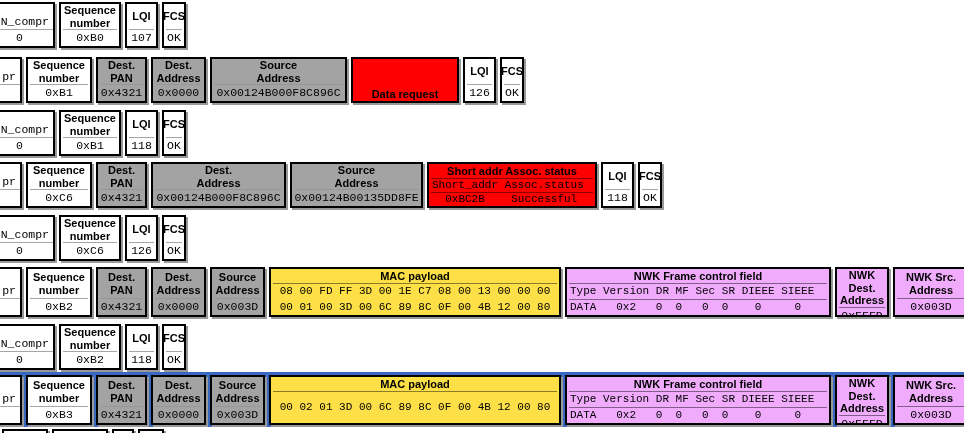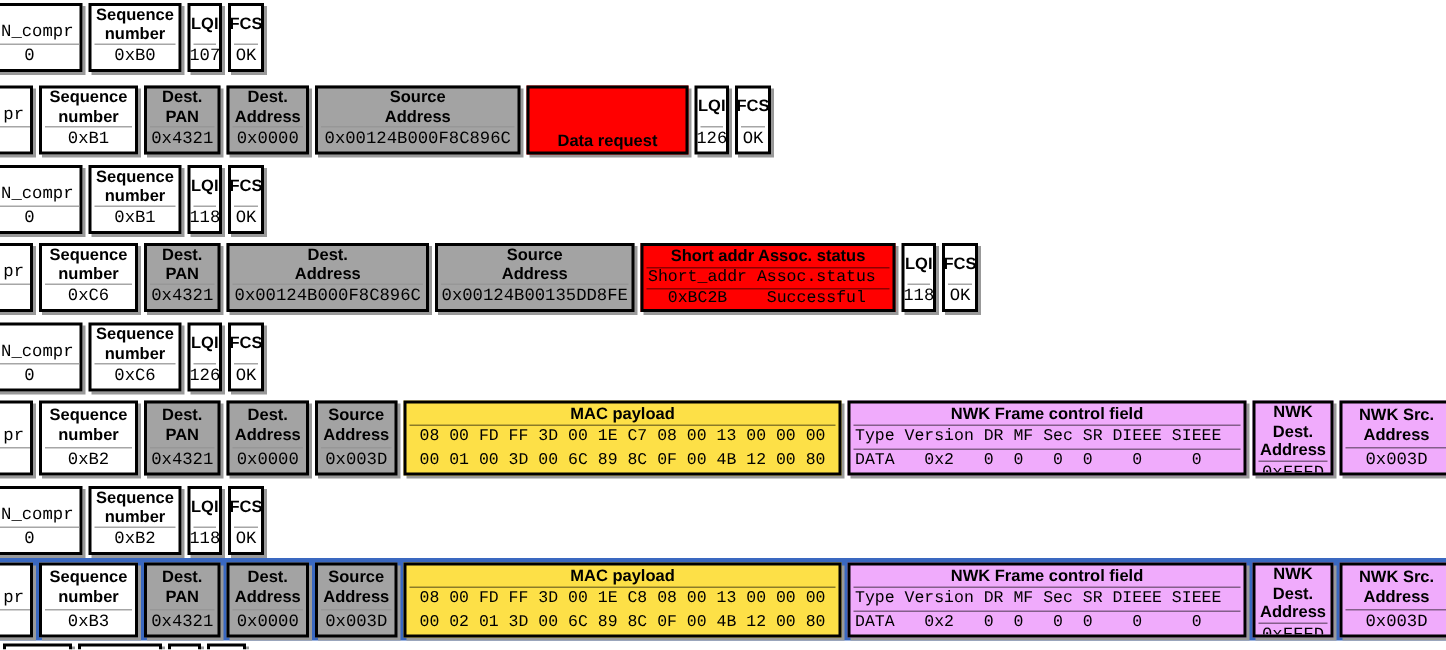--- a/index.html
+++ b/index.html
@@ -35,21 +35,21 @@
   .cut-top{flex:1 1 auto;}
   .cut-sub{flex:0 0 15px;display:flex;align-items:flex-end;justify-content:flex-end;
            padding-right:4px;font:11.5px/14px "Liberation Mono",monospace;
            border-bottom:1px solid #a6a6a6;}
   .cut-val{flex:0 0 16px;display:flex;align-items:center;justify-content:flex-end;
            font:11.5px/14px "Liberation Mono",monospace;}
   .cut-val.a{padding-right:30px;}
   
   .w62{width:62px}.w66{width:66px}.w51{width:51px}.w55{width:55px}.w137{width:137px}
   .w135{width:135px}.w133{width:133px}.w108{width:108px}.w170{width:170px}.w292{width:292px}
-  .w266{width:266px}.w61{width:54px}.w60{width:76px}.w25{width:23px}.w24{width:24px}
+  .w266{width:266px}.w61{width:54px}.w60{width:76px}.w25{width:33px}.w24{width:24px}
   .w46{width:46px}.w56{width:56px}.w22{width:22px}.w26{width:26px}
   .sel-band{position:absolute;left:0;top:372px;width:964px;height:55px;background:#3a68c0;}
 </style>
 </head>
 <body>
 
 <div id="canvas">
 
   <div class="sel-band"></div>
 
@@ -326,21 +326,20 @@
     </div>
     <div class="box gray w55">
       <div class="hdr">Source
 Address</div>
       <div class="sep"></div>
       <div class="val">0x003D</div>
     </div>
     <div class="box yellow w292">
       <div class="ptitle">MAC payload</div>
       <div class="sep"></div>
-      <div class="pline center">08 00 FD FF 3D 00 1E C8 08 00 13 00 00 00</div>
       <div class="pline center">00 02 01 3D 00 6C 89 8C 0F 00 4B 12 00 80</div>
     </div>
     <div class="box cyan w266">
       <div class="ptitle">NWK Frame control field</div>
       <div class="sep"></div>
       <div class="pline">Type Version DR MF Sec SR DIEEE SIEEE</div>
       <div class="sep"></div>
       <div class="pline">DATA   0x2   0  0   0  0    0     0</div>
     </div>
     <div class="box cyan w61">

